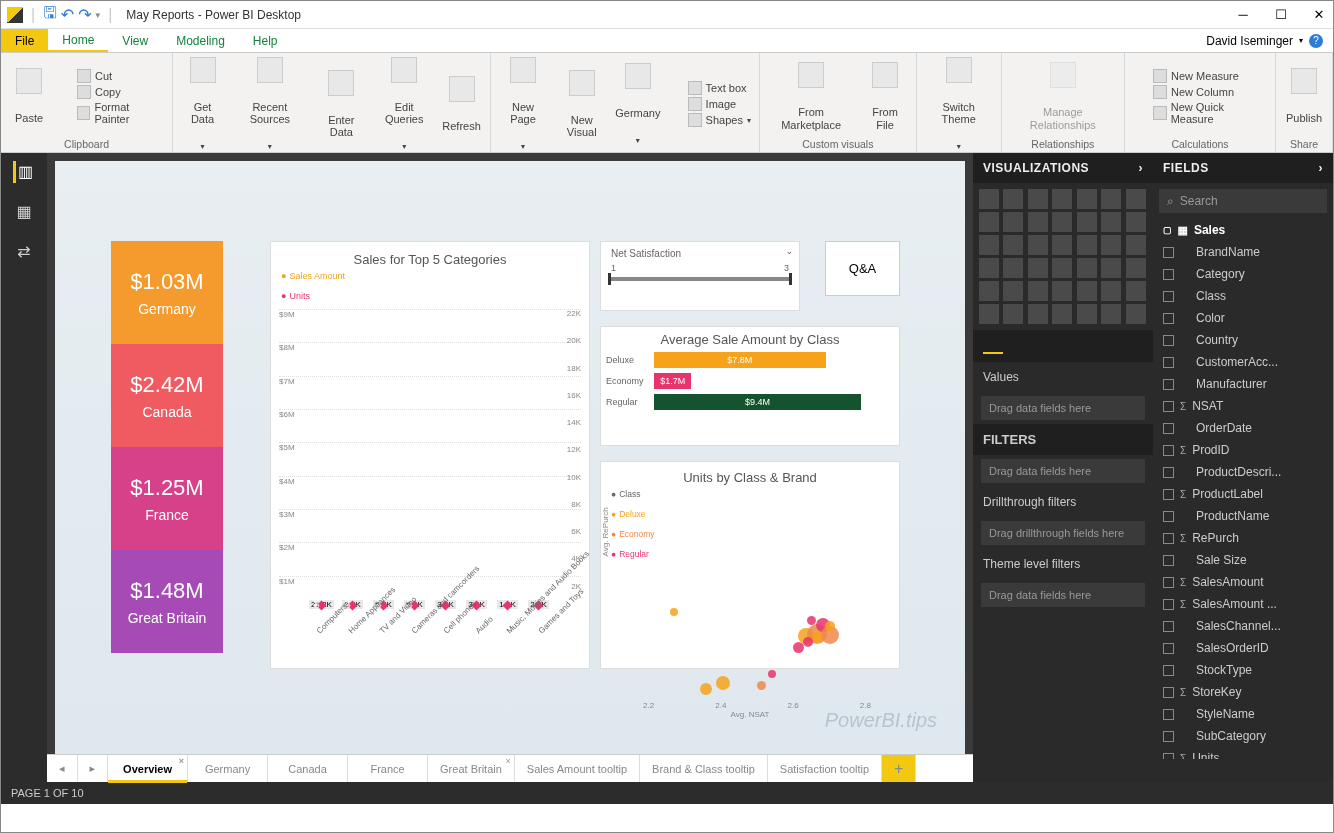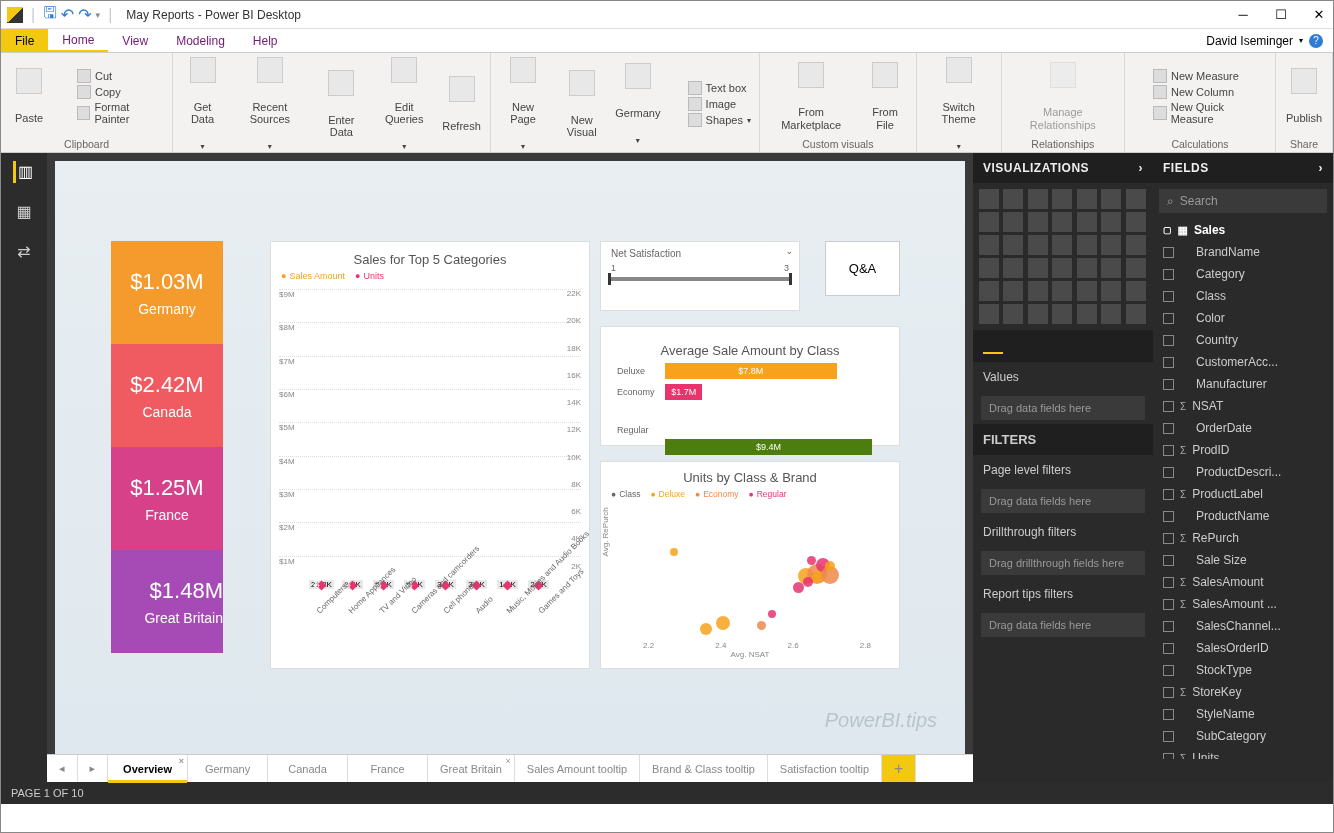--- a/index.html
+++ b/index.html
@@ -5,21 +5,21 @@
 * { margin:0; padding:0; box-sizing:border-box; font-family:"Segoe UI",Arial,sans-serif; }
 body { width:1334px; height:833px; background:#fff; overflow:hidden; position:relative; border:1px solid #888;}
 .titlebar { height:28px; background:#fff; display:flex; align-items:center; padding:0 6px; border-bottom:1px solid #ddd;}
 .titlebar .qat { display:flex; align-items:center; gap:4px;}
 .titlebar .qat .logo { width:16px; height:16px; background:linear-gradient(135deg,#f2c811 50%,#333 50%);}
 .titlebar .title-text { margin-left:10px; font-size:12px; color:#333;}
 .titlebar .wincontrols { margin-left:auto; display:flex; gap:22px; font-size:13px;}
 .wincontrols span { cursor:default; width:16px; text-align:center;}
 .menutabs { height:24px; display:flex; align-items:stretch; font-size:12px; border-bottom:1px solid #ccc;}
 .menutabs .filetab { background:#f2c811; color:#000; padding:0 14px; display:flex; align-items:center;}
-.menutabs .tab { padding:0 14px; display:flex; align-items:center; color:#701a75; cursor:default;}
+.menutabs .tab { padding:0 14px; display:flex; align-items:center; color:#15803d; cursor:default;}
 .menutabs .tab.active { border-bottom:2px solid #f2c811;}
 .menutabs .userbox { margin-left:auto; padding:0 10px; display:flex; align-items:center; gap:6px; font-size:12px;}
 .userbox .helpcircle { width:14px; height:14px; border-radius:50%; background:#2e7cd6; color:#fff; font-size:10px; display:flex; align-items:center; justify-content:center;}
 .ribbon { height:100px; background:#f3f2f1; display:flex; border-bottom:1px solid #ccc; font-size:11px; color:#444;}
 .rgroup { border-right:1px solid #d8d8d8; padding:4px 8px 2px; display:flex; flex-direction:column;}
 .rgroup .buttons { flex:1; display:flex; align-items:center; gap:8px;}
 .rbtn { display:flex; flex-direction:column; align-items:center; justify-content:flex-end; gap:18px; min-width:40px; text-align:center; line-height:1.1; cursor:default;}
 .rbtn .ico { width:26px; height:26px; background:#e8e8e8; border:1px solid #ccc;}
 .rgroup .glabel { text-align:center; font-size:10.5px; color:#666; padding-top:2px;}
 .smallstack { display:flex; flex-direction:column; gap:2px; font-size:11px;padding-left:20px;}
@@ -32,34 +32,34 @@
 .canvaswrap { flex:1; background:#3a3a3a; position:relative; display:flex; flex-direction:column;}
 .canvas { flex:1; background:linear-gradient(#e8eef2,#dfe8ee); margin:8px 8px 0 8px; position:relative; overflow:hidden;}
 .canvas .watermark { position:absolute; right:28px; bottom:22px; font-size:20px; color:#b8c4cc; font-style:italic;}
 .kpi-col { position:absolute; left:56px; top:80px; width:112px;}
 .kpi { height:103px; display:flex; flex-direction:column; align-items:center; justify-content:center; color:#fff;}
 .kpi .v { font-size:22px; font-weight:300;}
 .kpi .l { font-size:14px; margin-top:6px;}
 .card { position:absolute; background:#fff; border:1px solid #ddd; }
 .card.barchart { left:215px; top:80px; width:320px; height:428px; padding:10px 8px;}
 .card .ctitle { text-align:center; font-size:13px; color:#555;}
-.legend { font-size:9px; color:#666; display:flex; gap:10px; padding:4px 2px;}
+.legend { font-size:9px; color:#666; display:flex; gap:10px; padding:4px 2px;flex-direction:column;}
 .legend span::before { content:"●"; margin-right:3px;}
 .barplot { position:relative; height:300px; margin-top:4px; }
 .barplot .grid { position:absolute; left:0; right:0; border-top:1px dotted #ddd; font-size:8px; color:#888;}
 .barplot .bars { position:absolute; left:30px; right:30px; bottom:0; top:0; display:flex; align-items:flex-end; gap:6px;}
 .barcol { flex:1; display:flex; flex-direction:column; align-items:center; position:relative;}
 .barcol .bar { width:22px; background:#f6a21b; position:relative;}
 .barcol .barlbl { position:absolute; top:-14px; font-size:8px; background:#e8e8e8; padding:0 2px;}
 .barcol .diamond { width:7px; height:7px; background:#e8336d; transform:rotate(45deg); position:absolute;}
 .barcats { display:flex; font-size:8px; color:#666; justify-content:space-between; padding:6px 30px 0; transform:translateY(0);}
 .barcats span { transform:rotate(-45deg); transform-origin:right top; white-space:nowrap; display:inline-block; width:20px;}
 .card.satisf { left:545px; top:80px; width:200px; height:70px; padding:6px 10px; font-size:10px; color:#666;}
 .qnabox { position:absolute; left:770px; top:80px; width:75px; height:55px; border:1px solid #ccc; background:#fff; display:flex; align-items:center; justify-content:center; font-size:13px;}
-.card.avgclass { left:545px; top:165px; width:300px; height:120px; padding:16px;}
+.card.avgclass { left:545px; top:165px; width:300px; height:120px; padding:5px;}
 .hrow { display:flex; align-items:center; font-size:9px; margin:5px 0;}
 .hrow .hlabel { width:48px; color:#666;}
 .hrow .hbar { height:16px; color:#fff; font-size:9px; display:flex; align-items:center; justify-content:center;}
 .card.scatter { left:545px; top:300px; width:300px; height:208px; padding:8px;}
 .scatterplot { position:relative; height:130px; margin:6px 20px 0 34px;}
 .dot { position:absolute; border-radius:50%;}
 .scatteraxis { font-size:8px; color:#888;}
 .pagetabs { height:28px; background:#fff; display:flex; align-items:stretch; border-top:1px solid #ccc; font-size:11px;}
 .ptab { min-width:80px; padding:0 12px; display:flex; align-items:center; justify-content:center; border-right:1px solid #ddd; color:#888; position:relative; cursor:default;}
 .ptab.navbtn { min-width:28px;}
@@ -285,21 +285,21 @@
             <div class="l">Germany</div>
           </div>
           <div class="kpi" style="background: rgb(239, 91, 96);">
             <div class="v">$2.42M</div>
             <div class="l">Canada</div>
           </div>
           <div class="kpi" style="background: rgb(214, 65, 138);">
             <div class="v">$1.25M</div>
             <div class="l">France</div>
           </div>
-          <div class="kpi" style="background: rgb(166, 75, 181); align-items: flex-end;">
+          <div class="kpi" style="background: rgb(166, 75, 181);">
             <div class="v">$1.48M</div>
             <div class="l">Great Britain</div>
           </div>
         </div>
 
       <div class="card barchart">
         <div class="ctitle">Sales for Top 5 Categories</div>
         <div class="legend">
           <span style="color:#f6a21b">Sales Amount</span>
           <span style="color:#e8336d">Units</span>
@@ -419,21 +419,21 @@
             <div class="hrow">
               <div class="hlabel">Deluxe</div>
               <div class="hbar" style="width:171.6px;background:#f6a21b;">$7.8M</div>
             </div>
             <div class="hrow">
               <div class="hlabel">Economy</div>
               <div class="hbar" style="width:37.4px;background:#e8336d;">$1.7M</div>
             </div>
             <div class="hrow">
               <div class="hlabel">Regular</div>
-              <div class="hbar" style="width:206.8px;background:#4d7c0f;margin-top:34px;">$9.4M</div>
+              <div class="hbar" style="width:206.8px;background:#14532d;">$9.4M</div>
             </div>
           </div>
       </div>
 
       <div class="card scatter">
         <div class="ctitle">Units by Class &amp; Brand</div>
         <div class="legend" style="justify-content:flex-start;font-size:8.5px;">
           <span style="color:#666;">Class</span>
           <span style="color:#f6a21b">Deluxe</span>
           <span style="color:#f0884a">Economy</span>
@@ -534,25 +534,24 @@
         <div class="vizico"></div>
         <div class="vizico"></div>
       </div>
     <div class="vizsubtabs">
       <div class="sti"></div>
       <div class="sti off"></div>
     </div>
     <div class="valrow">Values</div>
     <div class="dropzone">Drag data fields here</div>
     <div class="filthdr">FILTERS</div>
-    <div class="valrow">Page level filters</div>
     <div class="dropzone">Drag data fields here</div>
     <div class="valrow">Drillthrough filters</div>
     <div class="dropzone">Drag drillthrough fields here</div>
-    <div class="valrow">Report tips filters</div>
+    <div class="valrow">Theme level filters</div>
     <div class="dropzone">Drag data fields here</div>
   </div>
 
   <div class="panel fields">
     <div class="panelhdr">
         <span>FIELDS</span>
         <span>›</span>
       </div>
     <div class="searchbox">
         <span>⌕</span>

